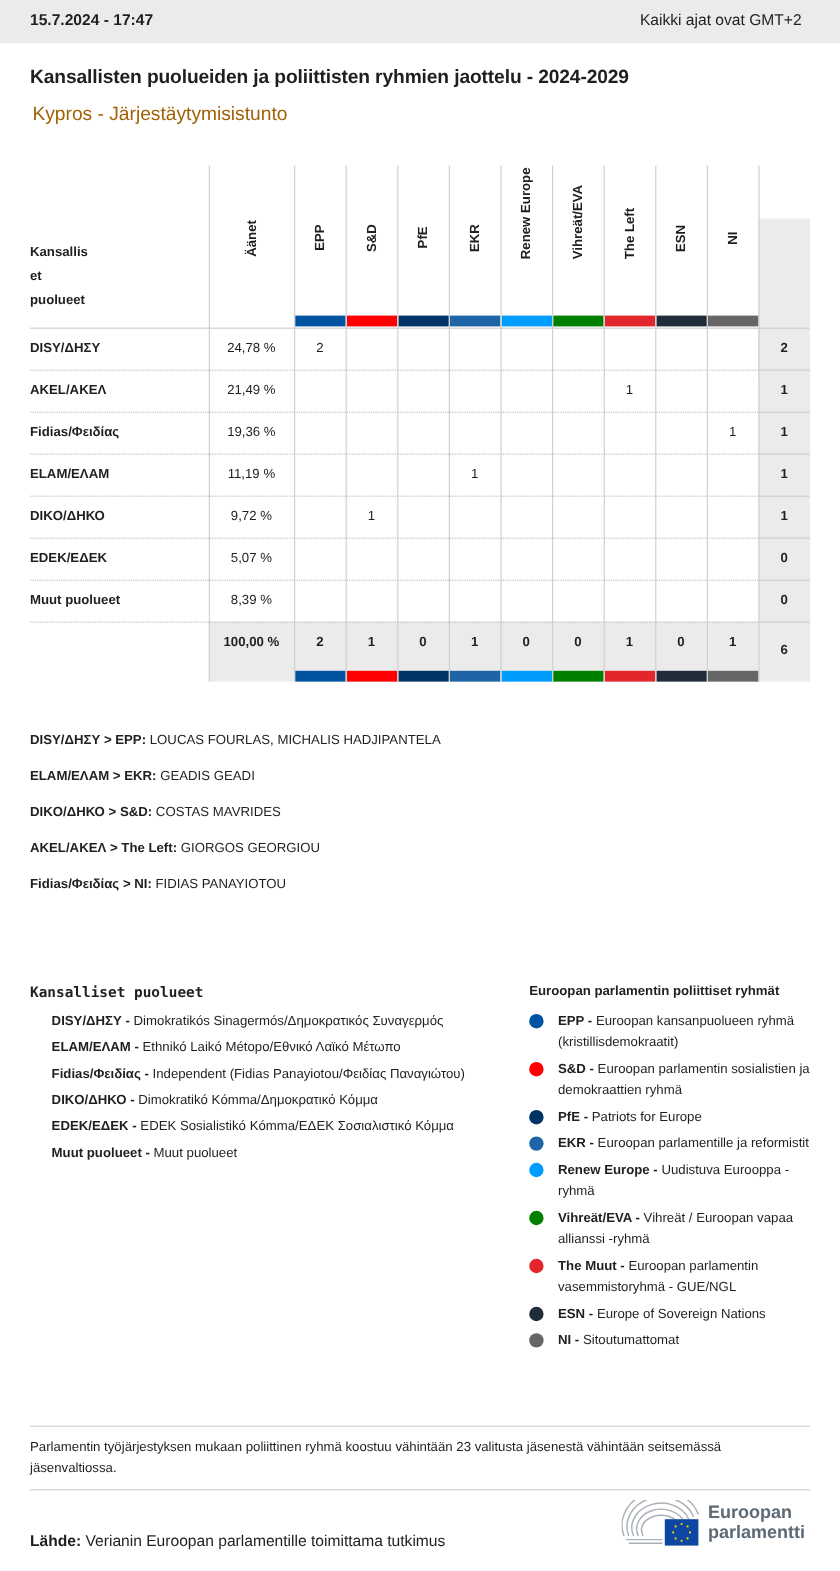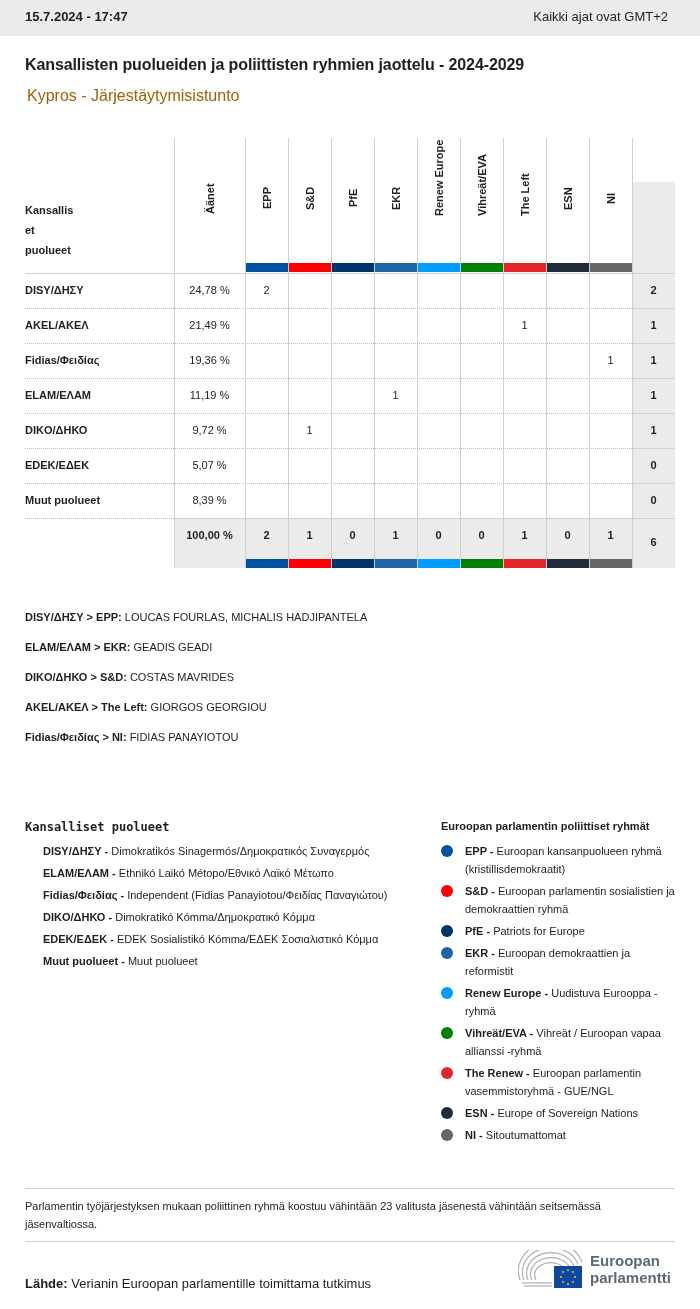--- a/index.html
+++ b/index.html
@@ -261,24 +261,24 @@
       <div class="li"><b>Muut puolueet -</b> <span>Muut puolueet</span></div>
     </div>
 </div>
 
 <div class="legend-right">
   <h3>Euroopan parlamentin poliittiset ryhmät</h3>
   <div id="gr-items">
       <div class="li"><span class="dot" style="background:#0053a0"></span><b>EPP -</b> <span>Euroopan kansanpuolueen ryhmä (kristillisdemokraatit)</span></div>
       <div class="li"><span class="dot" style="background:#ff0000"></span><b>S&amp;D -</b> <span>Euroopan parlamentin sosialistien ja demokraattien ryhmä</span></div>
       <div class="li"><span class="dot" style="background:#003366"></span><b>PfE -</b> <span>Patriots for Europe</span></div>
-      <div class="li"><span class="dot" style="background:#1d65a6"></span><b>EKR -</b> <span>Euroopan demokraattien ja reformistit</span></div>
+      <div class="li"><span class="dot" style="background:#1d65a6"></span><b>EKR -</b> <span>Euroopan parlamentille ja reformistit</span></div>
       <div class="li"><span class="dot" style="background:#009dff"></span><b>Renew Europe -</b> <span>Uudistuva Eurooppa -ryhmä</span></div>
       <div class="li"><span class="dot" style="background:#008000"></span><b>Vihreät/EVA -</b> <span>Vihreät / Euroopan vapaa allianssi -ryhmä</span></div>
-      <div class="li"><span class="dot" style="background:#e2262b"></span><b>The Renew -</b> <span>Euroopan parlamentin vasemmistoryhmä - GUE/NGL</span></div>
+      <div class="li"><span class="dot" style="background:#e2262b"></span><b>The Muut -</b> <span>Euroopan parlamentin vasemmistoryhmä - GUE/NGL</span></div>
       <div class="li"><span class="dot" style="background:#212c3a"></span><b>ESN -</b> <span>Europe of Sovereign Nations</span></div>
       <div class="li"><span class="dot" style="background:#666666"></span><b>NI -</b> <span>Sitoutumattomat</span></div>
     </div>
 </div>
 
 <div class="rule" style="top:1188px"></div>
 <div class="note">Parlamentin työjärjestyksen mukaan poliittinen ryhmä koostuu vähintään 23 valitusta jäsenestä vähintään seitsemässä jäsenvaltiossa.</div>
 <div class="rule" style="top:1241px"></div>
 
 <div class="source">

